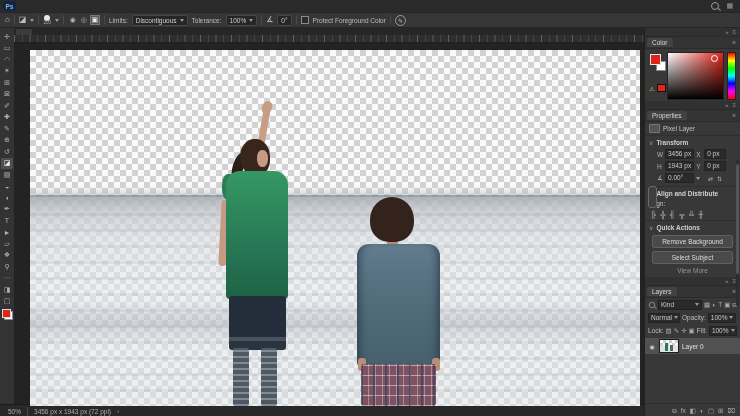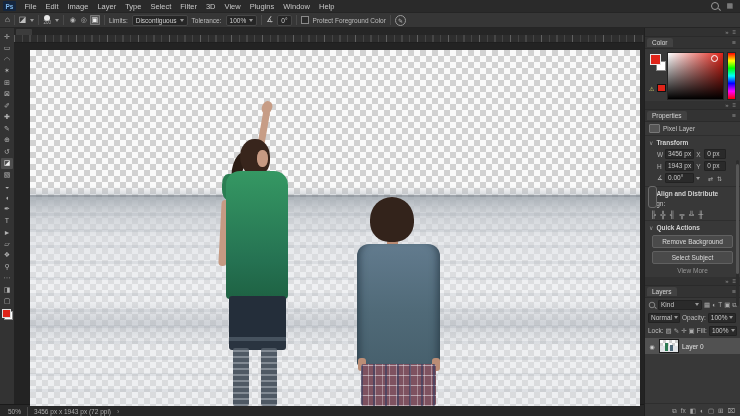--- a/index.html
+++ b/index.html
@@ -152,35 +152,20 @@
   .layer-name{font-size:6.5px;color:#e0e0e0;}
   .lbottom{margin-top:auto;display:flex;justify-content:flex-end;gap:4px;padding:3px 5px;color:#a8a8a8;font-size:6.5px;border-top:1px solid #2e2e2e;}
 </style>
 </head>
 <body>
 
 <div class="app">
 
   <div class="menubar">
     <div class="ps-logo">Ps</div>
-    <div style="display:flex">
-
-    <span class="menu-item">File</span>
-        <span class="menu-item">Edit</span>
-        <span class="menu-item">Image</span>
-        <span class="menu-item">Layer</span>
-        <span class="menu-item">Type</span>
-        <span class="menu-item">Select</span>
-        <span class="menu-item">Filter</span>
-        <span class="menu-item">3D</span>
-        <span class="menu-item">View</span>
-        <span class="menu-item">Plugins</span>
-        <span class="menu-item">Window</span>
-        <span class="menu-item">Help</span>
-      </div>
     <div class="menubar-right">
       <span class="mag"></span>
       <span class="grid-glyph">▦</span>
     </div>
   </div>
 
   <div class="optionsbar">
     <span class="opt-icon">⌂</span>
     <span class="vsep"></span>
     <span class="opt-icon">◪</span>

